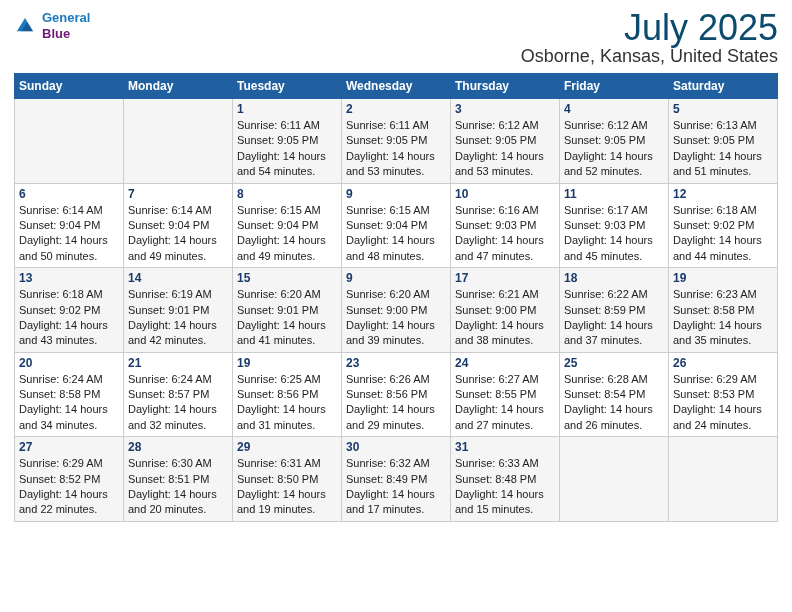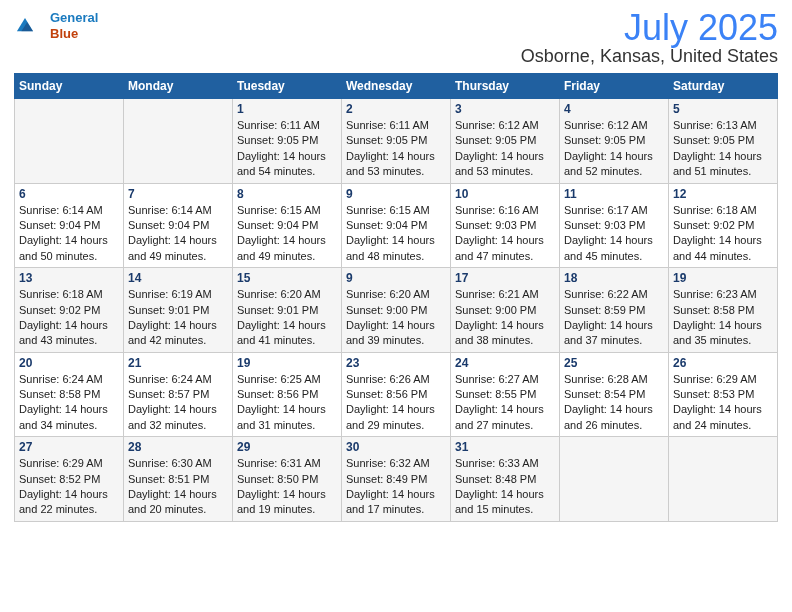--- a/index.html
+++ b/index.html
@@ -16,42 +16,42 @@
     }
     .header-row {
       display: flex;
       justify-content: space-between;
       align-items: flex-start;
       margin-bottom: 6px;
     }
     .logo {
       display: flex;
       align-items: center;
-      gap: 12px;
+      gap: 4px;
     }
     .logo-text {
       font-size: 13px;
       font-weight: bold;
       color: #1a3a6b;
       line-height: 1.2;
     }
     .logo-text span {
       color: #1a7abf;
     }
     .logo-icon {
       width: 22px;
       height: 22px;
       margin-right: 2px;
     }
     .title-block {
       text-align: right;
     }
     .month-title {
       font-size: 36px;
-      color: #3b82f6;
+      color: #0c4a6e;
       font-weight: normal;
       line-height: 1;
     }
     .subtitle {
       font-size: 18px;
       color: #333;
     }
     table {
       width: 100%;
       border-collapse: collapse;
@@ -101,21 +101,21 @@
 
 <div class="container">
   <div class="header-row">
     <div class="logo">
       <svg class="logo-icon" viewBox="0 0 30 30">
         <polygon points="15,4 26,22 4,22" fill="#1a7abf"></polygon>
         <polygon points="18,10 26,22 10,22" fill="#1a3a6b" opacity="0.5"></polygon>
       </svg>
       <div class="logo-text">
         <div><span>General</span></div>
-        <div style="color:#c2410c;">Blue</div>
+        <div style="color:#701a75;">Blue</div>
       </div>
     </div>
     <div class="title-block">
       <div class="month-title">July 2025</div>
       <div class="subtitle">Osborne, Kansas, United States</div>
     </div>
   </div>
 
   <table>
     <thead>

